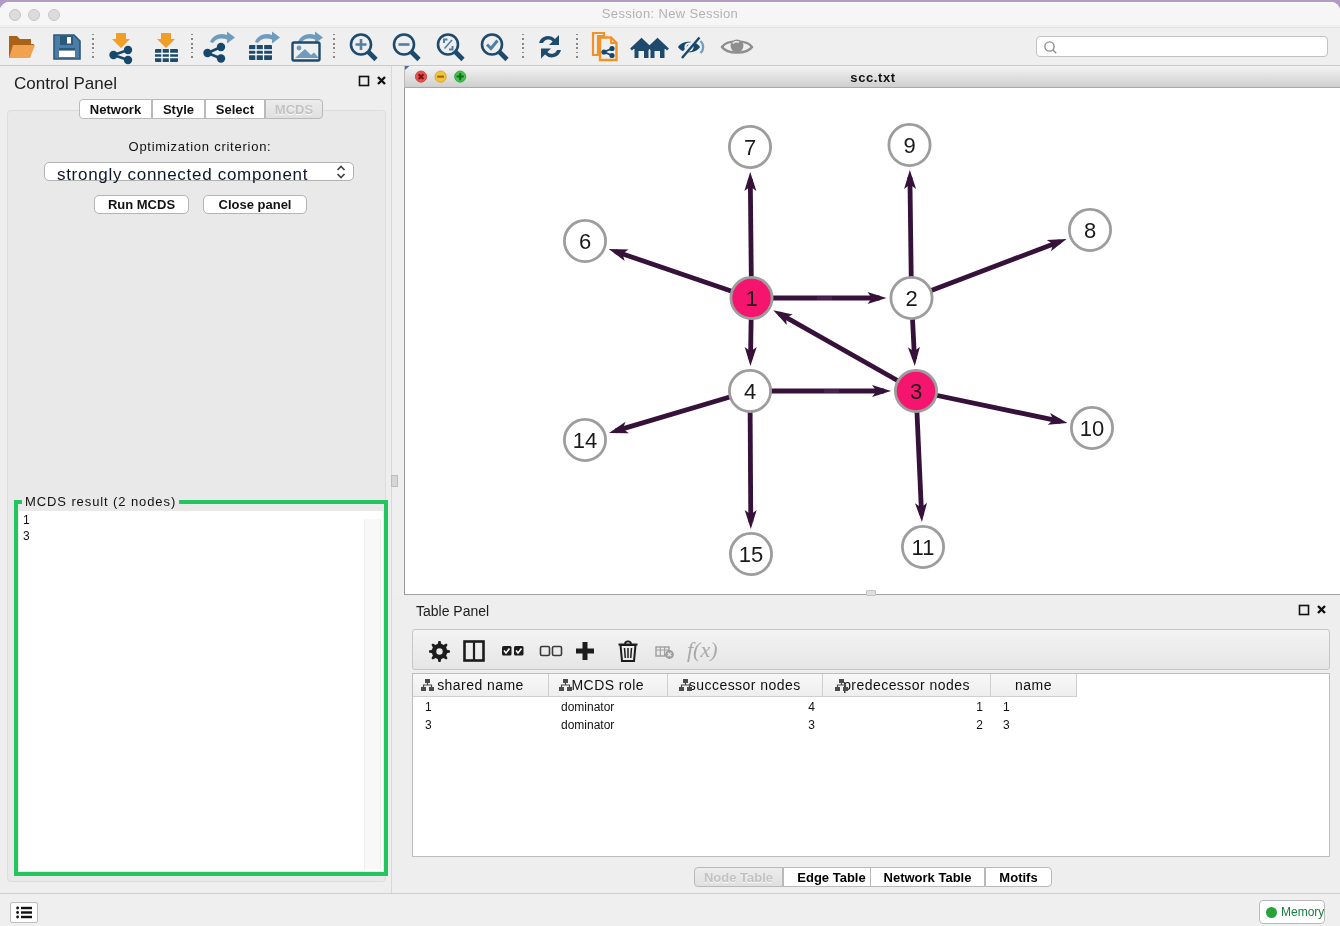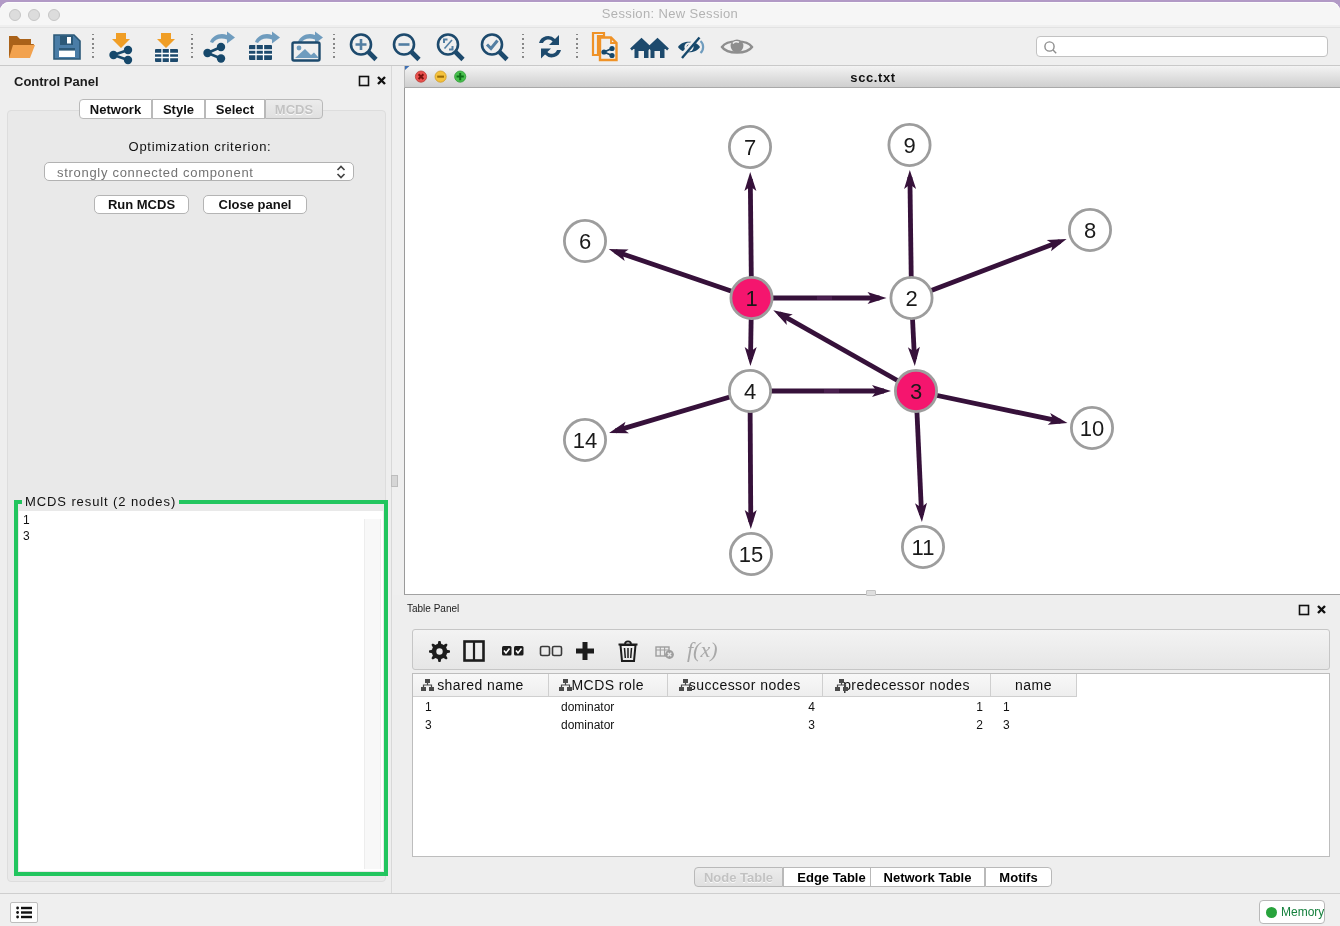--- a/index.html
+++ b/index.html
@@ -16,21 +16,21 @@
  font-size:13px;color:#b3b3b3;letter-spacing:0.35px;}
 
 #toolbar{position:absolute;left:0;top:25px;width:1340px;height:39px;background:#efefef;
  border-top:1px solid #e2e2e2;border-bottom:1px solid #c9c9c9;box-sizing:border-box;}
 .sep{position:absolute;top:6px;height:26px;width:2px;background-image:repeating-linear-gradient(to bottom,#878787 0,#878787 1.5px,rgba(0,0,0,0) 1.5px,rgba(0,0,0,0) 4.5px);}
 #search{position:absolute;left:1036px;top:8px;width:292px;height:21px;background:#fff;
  border:1px solid #c2c2c2;border-radius:4px;box-sizing:border-box;}
 
 #cpanel{position:absolute;left:0;top:64px;width:392px;height:827px;background:#eeeeee;
  border-right:1px solid #d8d8d8;box-sizing:border-box;}
-#cp-title{position:absolute;left:14px;top:8px;font-size:13px;color:#1c1c1c;font-weight:bold;}
+#cp-title{position:absolute;left:14px;top:8px;font-size:17px;color:#1c1c1c;}
 #cp-body{position:absolute;left:7px;top:44px;width:377px;height:770px;background:#e9e9e9;
  border:1px solid #dddddd;border-radius:4px;}
 .tabrow{position:absolute;font-size:13px;color:#111;}
 .tab{position:absolute;top:0;height:20px;background:#fff;border:1px solid #b9b9b9;
  box-sizing:border-box;text-align:center;line-height:19px;font-weight:bold;}
 .tab.sel{background:linear-gradient(#ececec,#e0e0e0);color:#c2c2c2;
  text-shadow:0 1px 0 #fafafa;}
 .btn{position:absolute;background:#fff;border:1px solid #b4b4b4;border-radius:5px;
  box-sizing:border-box;text-align:center;font-size:13px;color:#111;font-weight:bold;}
 
@@ -41,21 +41,21 @@
 #netcanvas{position:absolute;left:0;top:22px;width:936px;height:507px;background:#fff;
  border-left:1px solid #9a9a9a;border-bottom:1px solid #a2a2a2;box-sizing:border-box;}
 .e{stroke:#36113a;stroke-width:4.8;fill:none;}
 .a{fill:#36113a;}
 .node{fill:#fff;stroke:#9d9d9d;stroke-width:2.8;}
 .node.sel{fill:#f5156e;}
 .nlab{font-family:"Liberation Sans",sans-serif;font-size:22px;fill:#1a1a1a;
  text-anchor:middle;}
 
 #tpanel{position:absolute;left:393px;top:593px;width:947px;height:298px;background:#eeeeee;}
-#tp-title{position:absolute;left:14px;top:8px;font-size:10px;color:#1c1c1c;}
+#tp-title{position:absolute;left:23px;top:8px;font-size:14px;color:#1c1c1c;}
 #tp-toolbar{position:absolute;left:19px;top:34px;width:918px;height:41px;
  background:linear-gradient(#f3f3f3,#e6e6e6);border:1px solid #c6c6c6;border-radius:3px;
  box-sizing:border-box;}
 #tp-table{position:absolute;left:19px;top:78px;width:918px;height:184px;background:#fff;
  border:1px solid #bdbdbd;box-sizing:border-box;}
 #thead{position:absolute;left:0;top:0;width:664px;height:23px;
  background:linear-gradient(#f8f8f8,#eeeeee);border-bottom:1px solid #cfcfcf;
  border-right:1px solid #cfcfcf;box-sizing:border-box;font-size:14px;color:#111;}
 .hc{position:absolute;top:0;height:22px;line-height:22px;text-align:center;
  border-right:1px solid #cfcfcf;box-sizing:border-box;letter-spacing:0.45px;}
@@ -179,21 +179,21 @@
     </svg>
     <div id="cp-body"></div>
     <div class="tabrow">
       <div class="tab" style="left:79px;top:33px;width:73px;border-radius:4px 0 0 4px;">Network</div>
       <div class="tab" style="left:152px;top:33px;width:53px;">Style</div>
       <div class="tab" style="left:205px;top:33px;width:60px;">Select</div>
       <div class="tab sel" style="left:265px;top:33px;width:58px;border-radius:0 4px 4px 0;">MCDS</div>
     </div>
     <div class="abs" style="left:4px;top:73px;width:392px;text-align:center;font-size:13px;color:#111;letter-spacing:0.75px;">Optimization criterion:</div>
     <div class="abs" style="left:44px;top:96px;width:310px;height:19px;background:#fff;border:1px solid #b2b2b2;border-radius:5px;box-sizing:border-box;">
-      <div class="abs" style="left:12px;top:2px;font-size:13px;color:#737373;letter-spacing:0.7px;">strongly connected component</div>
+      <div class="abs" style="left:12px;top:2px;font-size:17px;color:#0f172a;letter-spacing:0.7px;">strongly connected component</div>
       <svg class="abs" style="left:288px;top:1px" width="16" height="16" viewBox="0 0 16 16">
         <path d="M4.5 6 L8 2.5 L11.5 6 M4.5 10 L8 13.5 L11.5 10" fill="none" stroke="#444" stroke-width="1.7"></path>
       </svg>
     </div>
     <div class="btn" style="left:94px;top:129px;width:95px;height:19px;line-height:18px;">Run MCDS</div>
     <div class="btn" style="left:203px;top:129px;width:104px;height:19px;line-height:18px;">Close panel</div>
     <fieldset style="position:absolute;left:14px;top:428px;width:366px;height:374px;margin:0;padding:0;border:4px solid #22c55e;border-radius:0;">
       <legend style="font-size:13px;color:#111;margin-left:4px;padding:0 3px;letter-spacing:0.9px;">MCDS result (2 nodes)</legend>
       <div style="position:absolute;left:1px;top:2px;right:1px;bottom:1px;background:#fff;">
         <div style="position:absolute;left:4px;top:1px;font-size:12px;line-height:16px;color:#111;">1<br>3</div>

